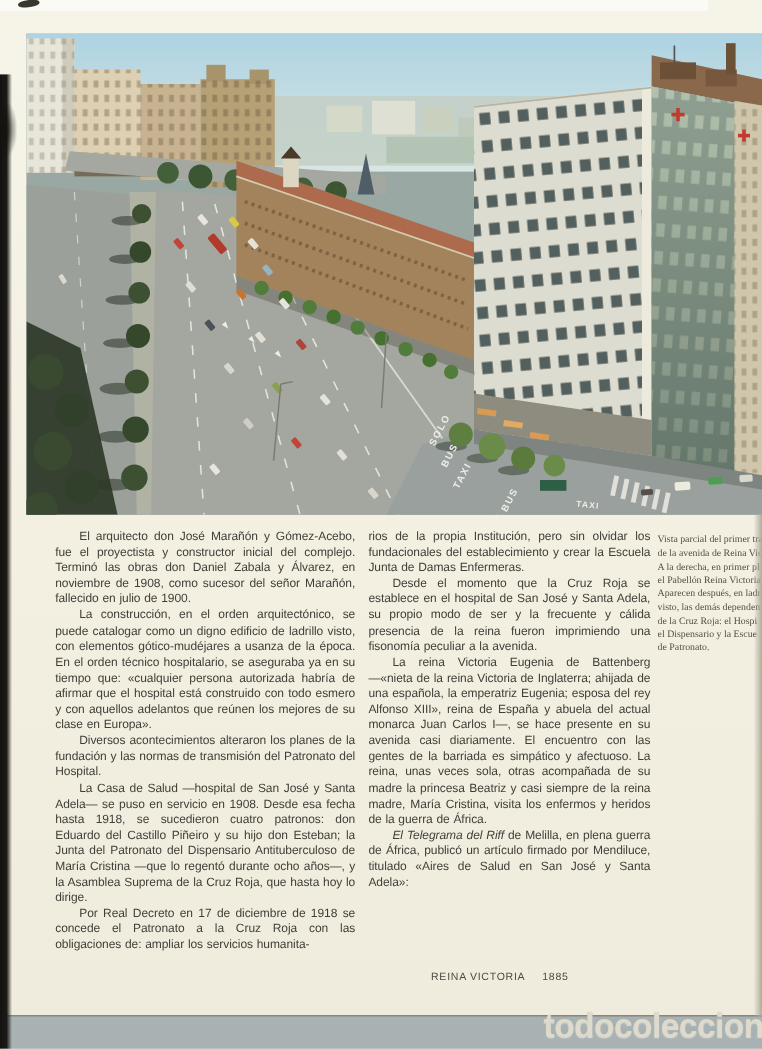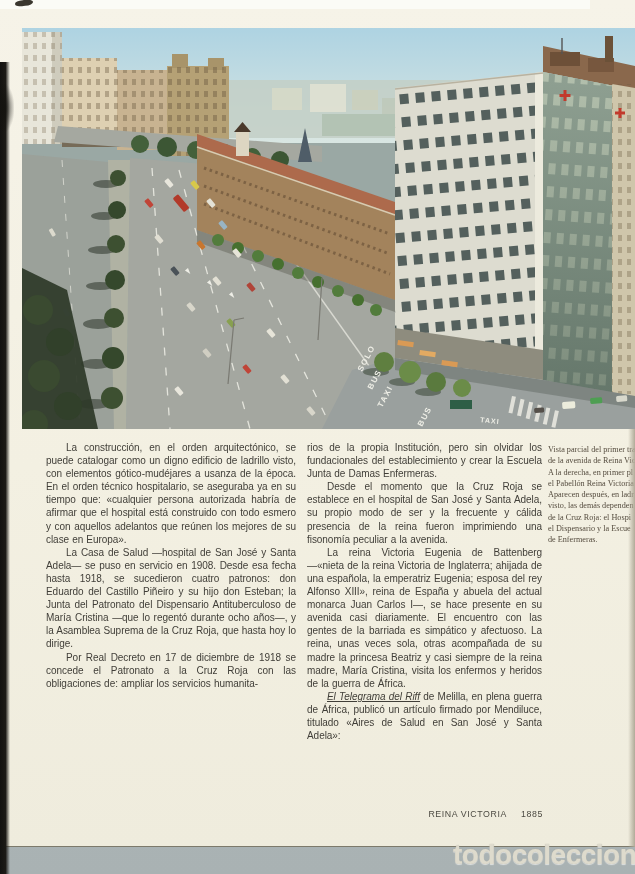--- a/index.html
+++ b/index.html
@@ -35,31 +35,31 @@
   
   .col {
     position:absolute; top:441px;
     font-size:10px; line-height:13.1px; letter-spacing:-0.05px; word-spacing:0.4px;
     color:#403e38; text-align:justify;
   }
   .col-left  { left:46px;  width:250px; }
   .col-right { left:307px; width:235px; }
   .col p { text-indent:20px; }
   .col p.noindent { text-indent:0; }
-  .col p i { font-style:italic;text-decoration:underline; }
+  .col p i { font-style:italic; }
 
   
   .caption { position:absolute; left:548px; top:444px; width:87px;
     font-family:"Liberation Serif", serif;
     font-size:8.2px; line-height:11.3px; color:#554c3f; }
   .caption div { white-space:nowrap; overflow:hidden; }
 
   
-  .footer { position:absolute; left:308px; top:809px; width:235px;
-    text-align:right; font-size:8.8px; letter-spacing:0.6px; color:#4c4a42; }
+  .footer { position:absolute; left:299px; top:809px; width:235px;
+    text-align:center; font-size:8.8px; letter-spacing:0.6px; color:#4c4a42; }
   .footer .pagenum { margin-left:14px; }
 
   
   .watermark {
     position:absolute; left:453px; top:839px;
     font-size:28px; font-weight:bold; letter-spacing:-0.5px;
     color:rgba(226,222,208,0.92);
     text-shadow:0 0 1px rgba(170,166,152,0.9), 0 1px 1px rgba(255,255,255,0.7);
     z-index:5;
     text-align:right;
@@ -288,42 +288,44 @@
 
   <g stroke="#7a7a72" stroke-width="1.2">
     <line x1="212" y1="292" x2="206" y2="356"></line>
     <line x1="212" y1="292" x2="222" y2="290"></line>
     <line x1="300" y1="250" x2="296" y2="312"></line>
   </g>
 </svg>
 </div>
 
 <div class="col col-left">
+  <p>El arquitecto don José Marañón y Gómez-Acebo, fue el proyectista y constructor inicial del complejo. Terminó las obras don Daniel Zabala y Álvarez, en noviembre de 1908, como sucesor del señor Marañón, fallecido en julio de 1900.</p>
   <p>La construcción, en el orden arquitectónico, se puede catalogar como un digno edificio de ladrillo visto, con elementos gótico-mudéjares a usanza de la época. En el orden técnico hospitalario, se aseguraba ya en su tiempo que: «cualquier persona autorizada habría de afirmar que el hospital está construido con todo esmero y con aquellos adelantos que reúnen los mejores de su clase en Europa».</p>
+  <p>Diversos acontecimientos alteraron los planes de la fundación y las normas de transmisión del Patronato del Hospital.</p>
   <p>La Casa de Salud —hospital de San José y Santa Adela— se puso en servicio en 1908. Desde esa fecha hasta 1918, se sucedieron cuatro patronos: don Eduardo del Castillo Piñeiro y su hijo don Esteban; la Junta del Patronato del Dispensario Antituberculoso de María Cristina —que lo regentó durante ocho años—, y la Asamblea Suprema de la Cruz Roja, que hasta hoy lo dirige.</p>
   <p>Por Real Decreto en 17 de diciembre de 1918 se concede el Patronato a la Cruz Roja con las obligaciones de: ampliar los servicios humanita-</p>
 </div>
 
 <div class="col col-right">
   <p class="noindent">rios de la propia Institución, pero sin olvidar los fundacionales del establecimiento y crear la Escuela Junta de Damas Enfermeras.</p>
   <p>Desde el momento que la Cruz Roja se establece en el hospital de San José y Santa Adela, su propio modo de ser y la frecuente y cálida presencia de la reina fueron imprimiendo una fisonomía peculiar a la avenida.</p>
   <p>La reina Victoria Eugenia de Battenberg —«nieta de la reina Victoria de Inglaterra; ahijada de una española, la emperatriz Eugenia; esposa del rey Alfonso XIII», reina de España y abuela del actual monarca Juan Carlos I—, se hace presente en su avenida casi diariamente. El encuentro con las gentes de la barriada es simpático y afectuoso. La reina, unas veces sola, otras acompañada de su madre la princesa Beatriz y casi siempre de la reina madre, María Cristina, visita los enfermos y heridos de la guerra de África.</p>
   <p><i>El Telegrama del Riff</i><span> de Melilla, en plena guerra de África, publicó un artículo firmado por Mendiluce, titulado «Aires de Salud en San José y Santa Adela»:</span></p>
 </div>
 
 <div class="caption">
   <div>Vista parcial del primer tra</div>
   <div>de la avenida de Reina Vic</div>
   <div>A la derecha, en primer pl</div>
   <div>el Pabellón Reina Victoria</div>
   <div>Aparecen después, en ladr</div>
   <div>visto, las demás dependen</div>
   <div>de la Cruz Roja: el Hospi</div>
   <div>el Dispensario y la Escue</div>
-  <div>de Enfermeras.</div>
+  <div>de Patronato.</div>
 </div>
 
 <div class="footer">
   <span>REINA VICTORIA</span><span class="pagenum">1885</span>
 </div>
 
 <div class="right-edge-band"></div>
 
 <div class="watermark">todocoleccion</div>
 

